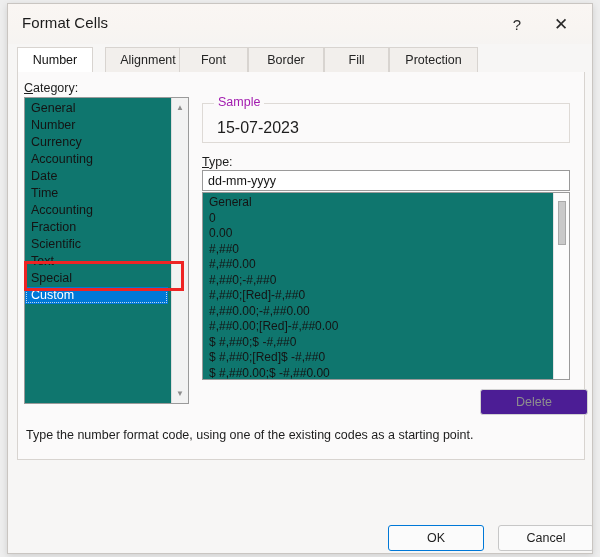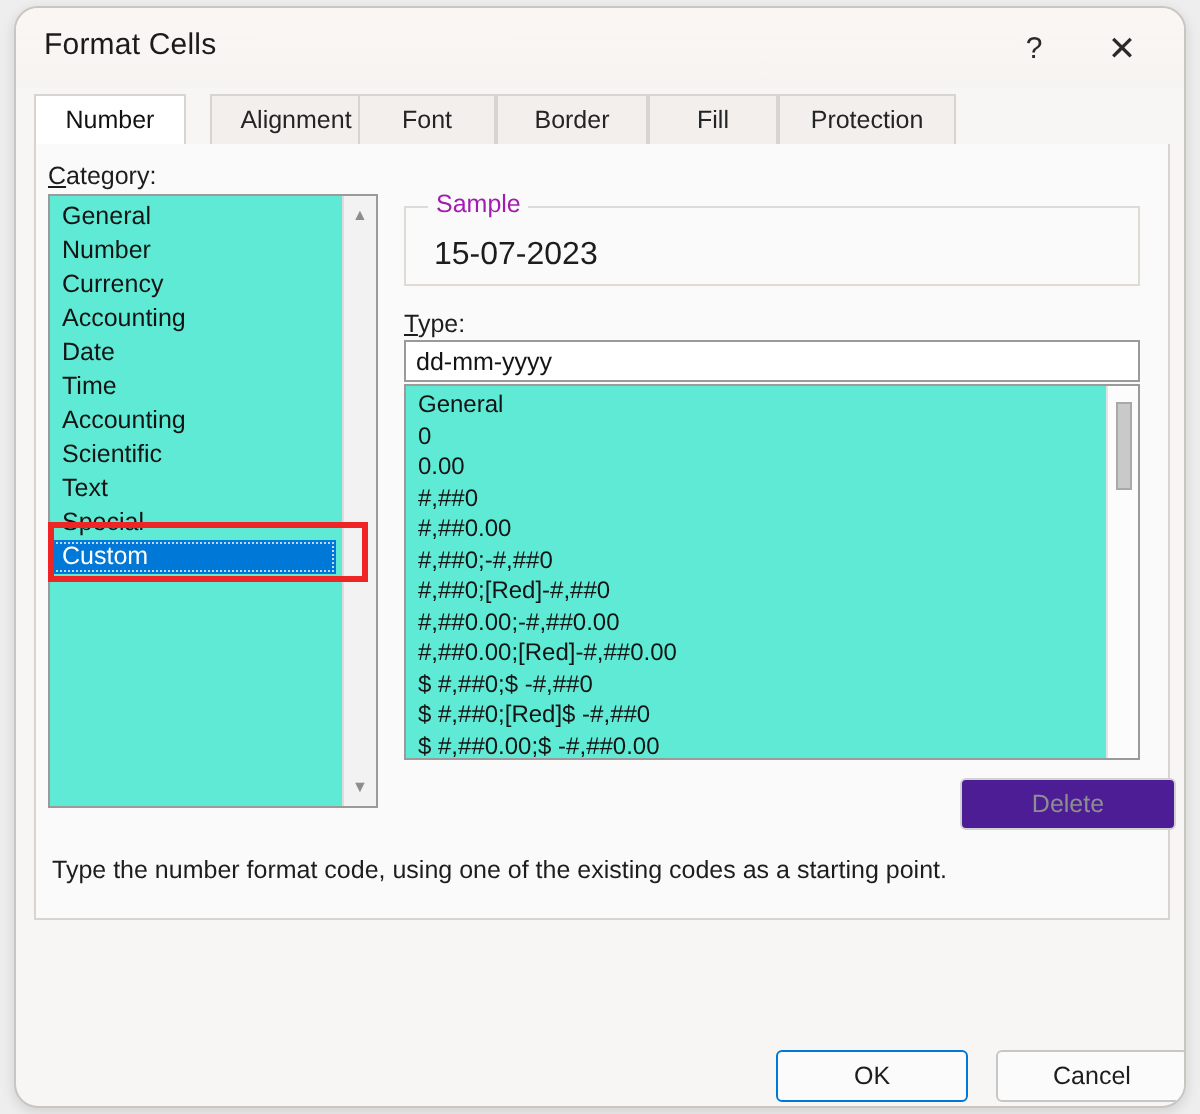--- a/index.html
+++ b/index.html
@@ -20,21 +20,21 @@
 
   
   .dialog {
     position: absolute;
     left: 7px;
     top: 3px;
     width: 586px;
     height: 551px;
     background: #f7f6f5;
     border: 1px solid #c9c5c1;
-    border-radius: 12px;
+    border-radius: 0;
     box-sizing: border-box;
     box-shadow: 0 2px 7px rgba(0,0,0,0.13);
     overflow: hidden;
   }
 
   
   .titlebar {
     position: absolute;
     left: 0; top: 0;
     width: 100%;
@@ -112,21 +112,21 @@
   .field-label {
     position: absolute;
     font-size: 12.5px;
     color: #1d1d1d;
   }
   .accel { text-decoration: underline; }
 
   
   .listbox {
     position: absolute;
-    background: #5eead4;
+    background: #0f766e;
     border: 1px solid #9a9a9a;
     box-sizing: border-box;
     overflow: hidden;
   }
   #category-list { left: 16px; top: 93px; width: 165px; height: 307px; }
 
   .cat-items {
     position: absolute;
     left: 0; top: 0;
     width: 146px;
@@ -338,20 +338,21 @@
 
     <div class="listbox" id="category-list">
       <div class="cat-items">
         <div class="cat-item">General</div>
         <div class="cat-item">Number</div>
         <div class="cat-item">Currency</div>
         <div class="cat-item">Accounting</div>
         <div class="cat-item">Date</div>
         <div class="cat-item">Time</div>
         <div class="cat-item">Accounting</div>
+        <div class="cat-item">Fraction</div>
         <div class="cat-item">Scientific</div>
         <div class="cat-item">Text</div>
         <div class="cat-item">Special</div>
         <div class="cat-item selected">Custom</div>
       </div>
       <div class="vscroll">
         <div class="arrow up">▲</div>
         <div class="arrow down">▼</div>
       </div>
     </div>

